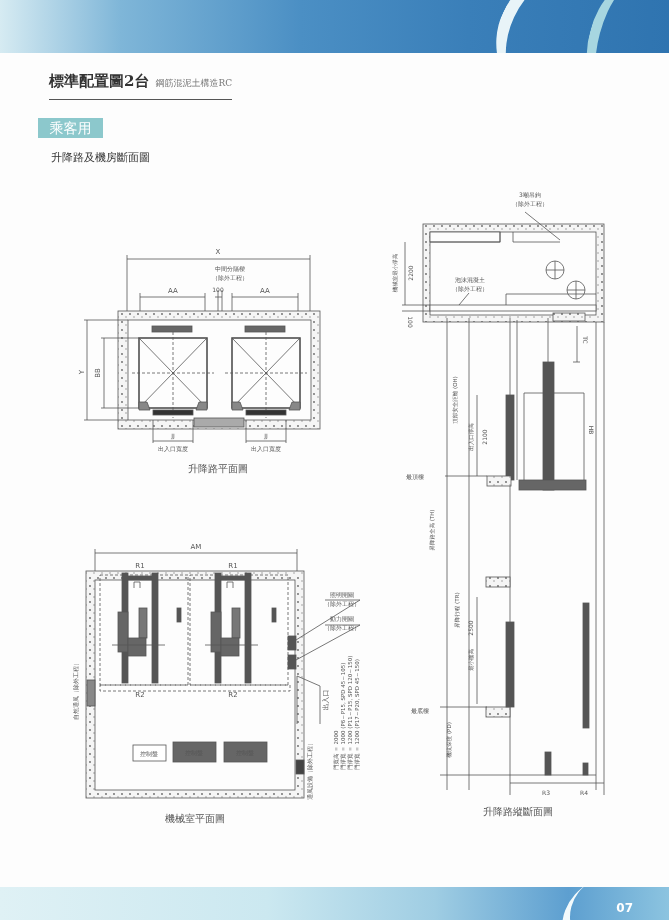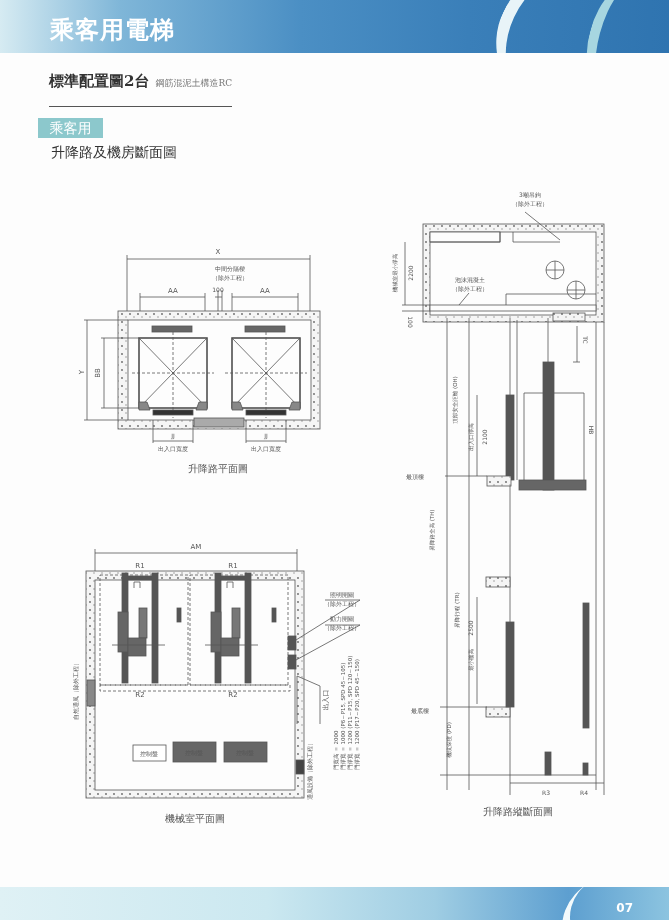--- a/index.html
+++ b/index.html
@@ -1,37 +1,36 @@
 <!DOCTYPE html>
 <html><head>
 <meta charset="utf-8">
 <style>
   html,body{margin:0;padding:0;}
   body{width:669px;height:920px;position:relative;overflow:hidden;background:#fdfdfd;font-family:"DejaVu Sans","Liberation Sans",sans-serif;color:#333;}
   .header{position:absolute;left:0;top:0;width:669px;height:53px;background:linear-gradient(90deg,#d6ebf2 0%,#7fb6d8 18%,#4b8fc4 45%,#3a7fb9 70%,#2f74b0 100%);overflow:hidden;}
   .header .swoosh1{position:absolute;right:40px;top:-30px;width:120px;height:140px;border-radius:50%;border-left:12px solid #e8f4f8;transform:rotate(25deg);}
   .header .swoosh2{position:absolute;right:10px;top:-20px;width:60px;height:120px;border-left:10px solid #a7d6e0;border-radius:50%;transform:rotate(15deg);}
   .header-title{position:absolute;left:50px;top:14px;font-family:"DejaVu Serif","Liberation Serif",serif;font-size:24px;font-weight:bold;color:#fff;letter-spacing:1px;}
-  .subtitle{position:absolute;left:49px;top:72px;font-family:"DejaVu Serif","Liberation Serif",serif;font-size:15px;font-weight:bold;color:#333;border-bottom:1px solid #555;padding-bottom:15px;}
+  .subtitle{position:absolute;left:49px;top:72px;font-family:"DejaVu Serif","Liberation Serif",serif;font-size:15px;font-weight:bold;color:#333;border-bottom:1px solid #555;padding-bottom:8px;}
   .subtitle .small{font-size:9px;font-weight:normal;color:#777;margin-left:6px;}
   .badge{position:absolute;left:38px;top:118px;width:65px;height:20px;background:#8cc8cc;color:#fff;font-size:14px;text-align:center;line-height:20px;}
-  .section-label{position:absolute;left:51px;top:144px;font-family:Liberation Sans, sans-serif;font-size:14px;color:#333;}
+  .section-label{position:absolute;left:51px;top:150px;font-family:Liberation Sans, sans-serif;font-size:11px;color:#333;}
   svg.drawing{position:absolute;left:0;top:0;}
   .lbl{font-family:"DejaVu Sans",sans-serif;fill:#555;}
   .footer{position:absolute;left:0;top:887px;width:669px;height:33px;background:linear-gradient(90deg,#dff1f5 0%,#cbe8f0 40%,#9fcde3 65%,#5d9fd0 85%,#8cc4e0 100%);overflow:hidden;}
   .footer .sw{position:absolute;left:560px;top:-10px;width:90px;height:80px;border-left:10px solid #f3fafc;border-radius:50%;transform:rotate(-30deg);}
   .page-num{position:absolute;right:36px;top:14px;font-size:12px;color:#fff;font-weight:bold;margin-left:9px;}
 </style>
 </head>
 <body>
 
 <div class="header">
   <div class="swoosh1"></div>
   <div class="swoosh2"></div>
-  <div class="header-title">乘客用電梯</div>
 </div>
 
 <div class="subtitle">
   <span>標準配置圖2台</span><span class="small">鋼筋混泥土構造RC</span>
 </div>
 
 <div class="badge">乘客用</div>
 <div class="section-label">升降路及機房斷面圖</div>
 
 <svg class="drawing" width="669" height="920" viewBox="0 0 669 920">

